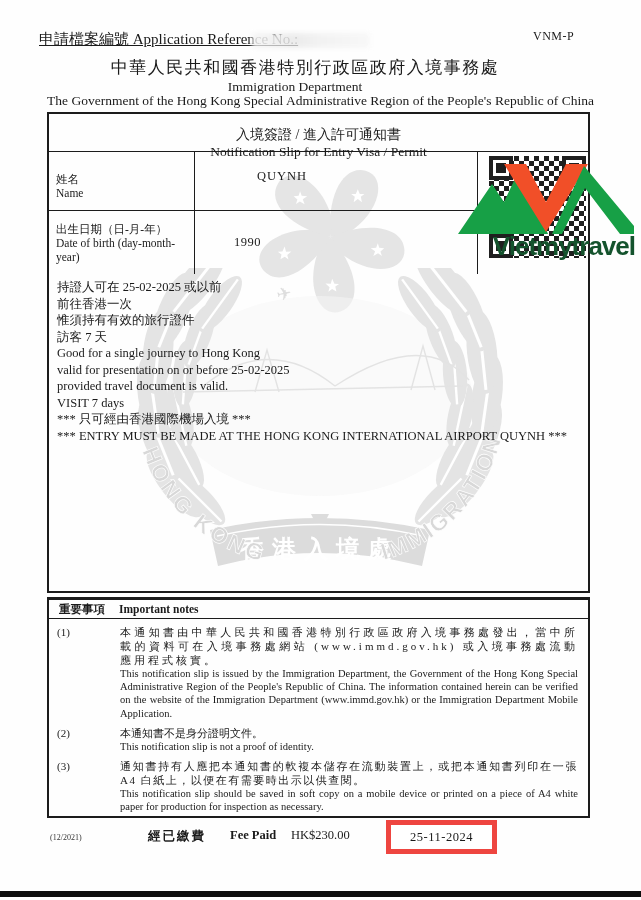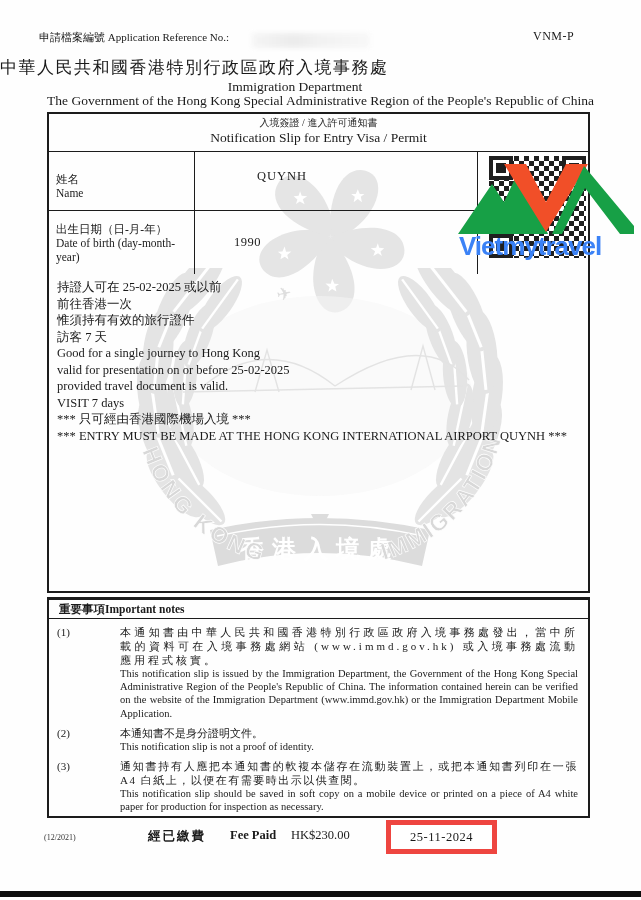--- a/index.html
+++ b/index.html
@@ -2,32 +2,32 @@
 <html><head>
 <meta charset="utf-8">
 <style>
   html,body{margin:0;padding:0;}
   .page{
     position:relative;width:641px;height:900px;background:#fefefe;overflow:hidden;
     font-family:"Liberation Serif","DejaVu Serif",serif;color:#1a1a1a;
   }
   .abs{position:absolute;}
   
-  .ref-label{left:39px;top:30px;font-size:11px;}
+  .ref-label{left:39px;top:30px;font-size:15px;text-decoration:underline;}
   .ref-smudge{left:252px;top:33px;width:118px;height:15px;
     background:linear-gradient(90deg,#f4f4f4,#e9e9e9 35%,#f1f1f1 60%,#f7f7f7);
     filter:blur(2px);opacity:.85;}
   .ref-code{left:533px;top:29px;font-size:12px;letter-spacing:.5px;}
-  .h-cn{left:0;top:56px;width:610px;text-align:left;font-size:17px;letter-spacing:1.5px;}
+  .h-cn{left:0;top:56px;width:610px;text-align:center;font-size:17px;letter-spacing:1.5px;}
   .h-en1{left:0;top:79px;width:590px;text-align:center;font-size:13.5px;}
   .h-en2{left:0;top:93px;width:641px;text-align:center;font-size:13.5px;}
   
   .main-box{left:47px;top:112px;width:543px;height:481px;border:2px solid #1c1c1c;box-sizing:border-box;background:transparent;z-index:2;}
   .box-title{position:absolute;left:0;top:0;width:100%;height:38px;border-bottom:1px solid #1c1c1c;box-sizing:border-box;text-align:center;}
-  .box-title .t1{font-size:10px;margin-top:2px;}
+  .box-title .t1{font-size:14px;margin-top:12px;}
   .box-title .t2{font-size:13.5px;}
   .cell{position:absolute;box-sizing:border-box;}
   .cell-name-label{left:0;top:38px;width:146px;height:58px;border-right:1px solid #1c1c1c;padding:20px 0 0 7px;}
   .cell-name-value{left:146px;top:38px;width:282px;height:58px;padding:17px 0 0 62px;font-size:12.5px;letter-spacing:1px;}
   .cell-dob-label{left:0;top:96px;width:146px;height:64px;border-right:1px solid #1c1c1c;padding:12px 16px 0 7px;}
   .cell-dob-value{left:146px;top:96px;width:282px;height:64px;padding:25px 0 0 39px;font-size:12.5px;letter-spacing:.5px;}
   .cell-qr{left:428px;top:38px;width:115px;height:122px;border-left:1px solid #1c1c1c;}
   .lbl-cn{font-size:11.5px;line-height:14px;}
   .lbl-en{font-size:11.5px;line-height:14px;}
   .div-name-dob{left:0;top:96px;width:428px;height:0;border-top:1px solid #1c1c1c;}
@@ -39,36 +39,36 @@
   .wm-crest{left:125px;top:268px;}
   
   .qr{left:489px;top:156px;width:97px;height:102px;z-index:4;
     background:repeating-conic-gradient(#1f1f1f 0% 25%,#ffffff 0% 50%);
     background-size:10px 10px;}
   .qrf{position:absolute;width:24px;height:24px;border:4px solid #1f1f1f;background:#fff;box-sizing:border-box;}
   .qrf::after{content:"";position:absolute;inset:3px;background:#1f1f1f;}
   .qrf.tl{left:0;top:0;} .qrf.tr{right:0;top:0;} .qrf.bl{left:0;bottom:0;}
   .logo{left:457px;top:162px;width:178px;height:105px;z-index:5;}
   .logo svg{position:absolute;left:0;top:0;}
-  .logo-text{position:absolute;left:2px;top:70px;width:176px;text-align:left;
+  .logo-text{position:absolute;left:2px;top:70px;width:176px;text-align:right;
     font-family:"Liberation Sans","DejaVu Sans",sans-serif;font-weight:bold;font-size:26px;
-    color:#3b82f6;letter-spacing:-1px;line-height:28px;}
+    color:#14532d;letter-spacing:-1px;line-height:28px;}
   
   .notes-box{left:47px;top:597px;width:543px;height:221px;border:2px solid #1c1c1c;border-top-width:3px;box-sizing:border-box;background:transparent;z-index:2;overflow:hidden;}
   .notes-head{padding:2px 10px 1px 10px;border-bottom:1px solid #1c1c1c;font-size:11.5px;font-weight:bold;}
-  .notes-head .en{}
+  .notes-head .en{margin-left:14px;}
   .note{display:flex;padding:0 10px 0 8px;margin-top:6px;}
   .note-num{width:24px;flex:none;font-size:11px;line-height:14px;}
   .note-body{flex:1;margin-left:39px;}
   .note-cn{font-size:11px;line-height:14px;text-align:justify;}
   .note-cn.sp1{letter-spacing:3px;}
   .note-cn.sp3{letter-spacing:1.5px;}
   .note-en{font-size:10.5px;line-height:13.2px;text-align:justify;}
   
-  .foot-version{left:44px;top:833px;font-size:8px;color:#333;}
+  .foot-version{left:50px;top:833px;font-size:8px;color:#333;}
   .foot-fee-cn{left:148px;top:828px;font-size:12.5px;font-weight:600;letter-spacing:2px;}
   .foot-fee-en{left:230px;top:828px;font-size:12.5px;font-weight:600;}
   .foot-fee-val{left:291px;top:828px;font-size:12.5px;}
   .date-box{left:386px;top:820px;width:111px;height:34px;border:5px solid #ee4540;box-sizing:border-box;background:#fff;z-index:3;
     display:flex;align-items:center;justify-content:center;font-size:12.5px;letter-spacing:.5px;}
   .bottom-bar{left:0;top:891px;width:641px;height:6px;background:#0d0d0d;}
 </style>
 </head>
 <body>
 

